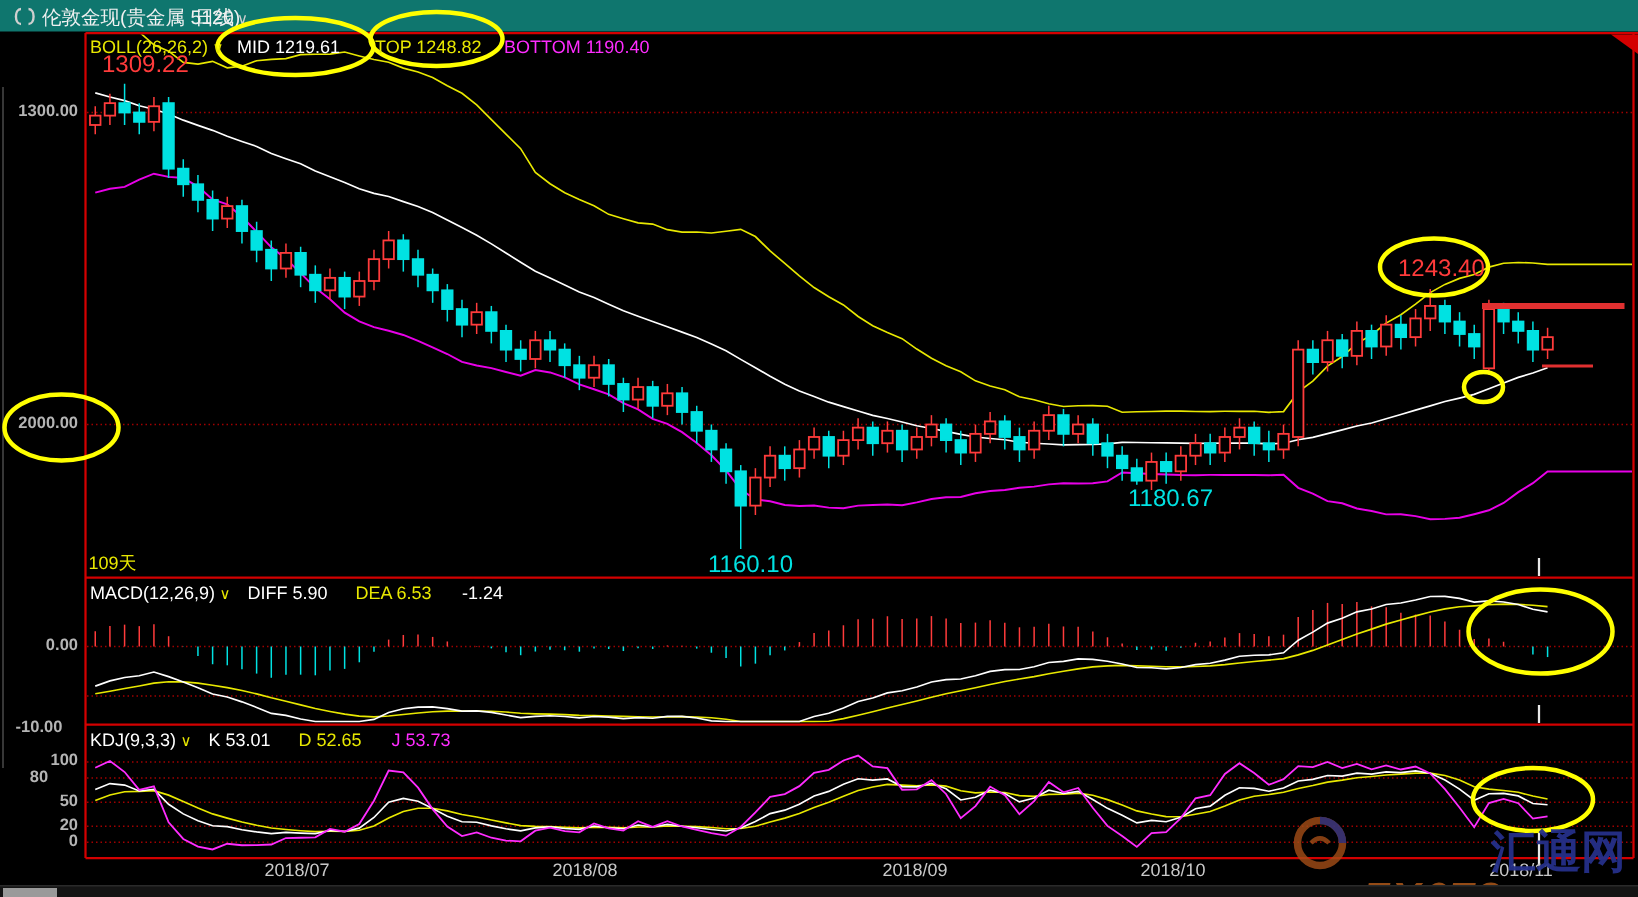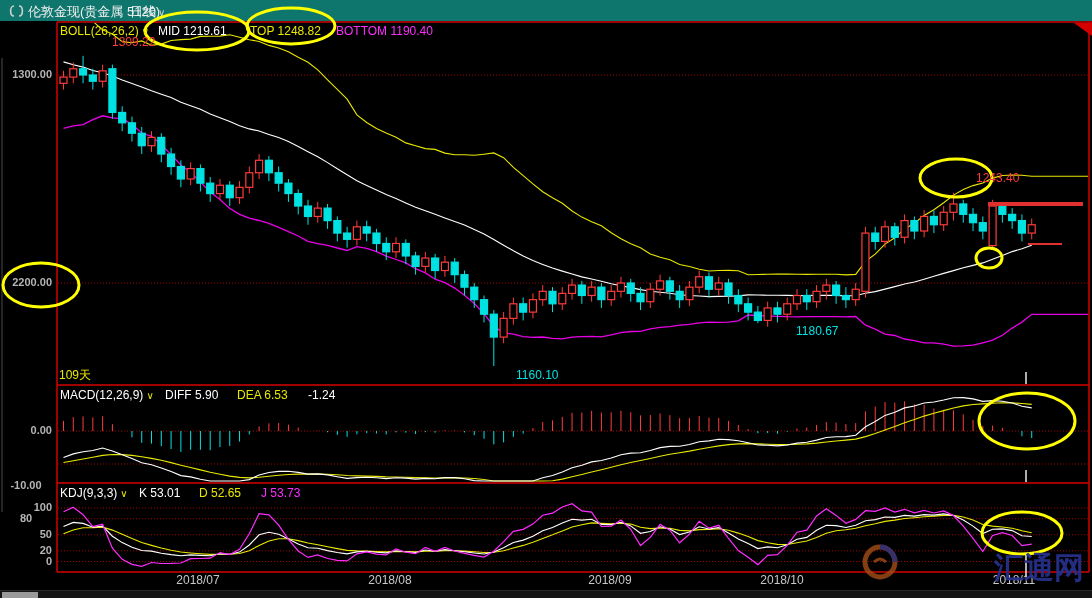--- a/index.html
+++ b/index.html
@@ -15,21 +15,21 @@
   
   .ind-row{position:absolute;left:0;width:100%;height:15px;}
   .lab{position:absolute;font-size:12px;white-space:nowrap;line-height:14px;}
   .yellow{color:#e8e800}.white{color:#ffffff}.magenta{color:#ff2cff}
   .chev{color:#e8e800;font-size:10px;margin-left:3px;}
   .days-label{position:absolute;left:59px;top:367px;font-size:12px;color:#e8e800;}
   
   #gen-labels{position:absolute;inset:0;pointer-events:none;}
   .glabel{position:absolute;font-size:11px;font-weight:bold;color:#b4b4b4;white-space:nowrap;}
   .xlabel{font-size:12px;font-weight:normal;color:#c8c8c8;}
-  .plabel{font-size:12px;font-weight:normal;margin-left:44px;}
+  .plabel{font-size:16px;font-weight:normal;}
   
   #chart-svg{position:absolute;left:0;top:0;}
   
   .watermark{position:absolute;left:856px;top:534px;width:240px;height:56px;opacity:0.95;}
   .wm-logo{position:absolute;left:4px;top:8px;}
   .wm-fx{position:absolute;left:52px;top:16px;font-size:30px;font-weight:bold;font-style:italic;color:#9c5018;letter-spacing:1px;margin-top:33px;}
   .wm-cn{position:absolute;left:138px;top:14px;font-size:30px;font-weight:bold;color:#25308a;}
   
   .scrollbar{position:absolute;left:0;top:590px;width:1092px;height:8px;background:#141414;border-top:1px solid #2a2a2a;}
   .scroll-thumb{position:absolute;left:2px;top:1px;width:36px;height:6px;background:#9a9a9a;}
@@ -421,21 +421,21 @@
 
   <div class="ind-row" style="top:486px;">
     <span class="lab white" style="left:60px;"><span>KDJ(9,3,3)</span><span class="chev">∨</span></span>
     <span class="lab white" style="left:139px;">K 53.01</span>
     <span class="lab yellow" style="left:199px;">D 52.65</span>
     <span class="lab magenta" style="left:261px;text-align:center;">J 53.73</span>
   </div>
 
   <div id="gen-labels">
       <div class="glabel ytick" style="left: 0px; top: 68px; width: 52px; text-align: right;">1300.00</div>
-      <div class="glabel ytick" style="left: 0px; top: 276px; width: 52px; text-align: right;">2200.00</div>
+      <div class="glabel ytick" style="left: 0px; top: 276px; width: 52px; text-align: right;">2000.00</div>
       <div class="glabel ytick" style="left: 0px; top: 424px; width: 52px; text-align: right;">0.00</div>
       <div class="glabel ytick" style="left: 0px; top: 479px; width: 52px; text-align: center;">-10.00</div>
       <div class="glabel ytick" style="left: 0px; top: 501px; width: 52px; text-align: right;">100</div>
       <div class="glabel ytick" style="left: 0px; top: 511.7px; width: 52px; text-align: center;">80</div>
       <div class="glabel ytick" style="left: 0px; top: 527.75px; width: 52px; text-align: right;">50</div>
       <div class="glabel ytick" style="left: 0px; top: 543.8px; width: 52px; text-align: right;">20</div>
       <div class="glabel ytick" style="left: 0px; top: 554.5px; width: 52px; text-align: right;">0</div>
       <div class="glabel xlabel" style="left: 166px; top: 573px; width: 64px; text-align: center;">2018/07</div>
       <div class="glabel xlabel" style="left: 358px; top: 573px; width: 64px; text-align: center;">2018/08</div>
       <div class="glabel xlabel" style="left: 578px; top: 573px; width: 64px; text-align: center;">2018/09</div>

